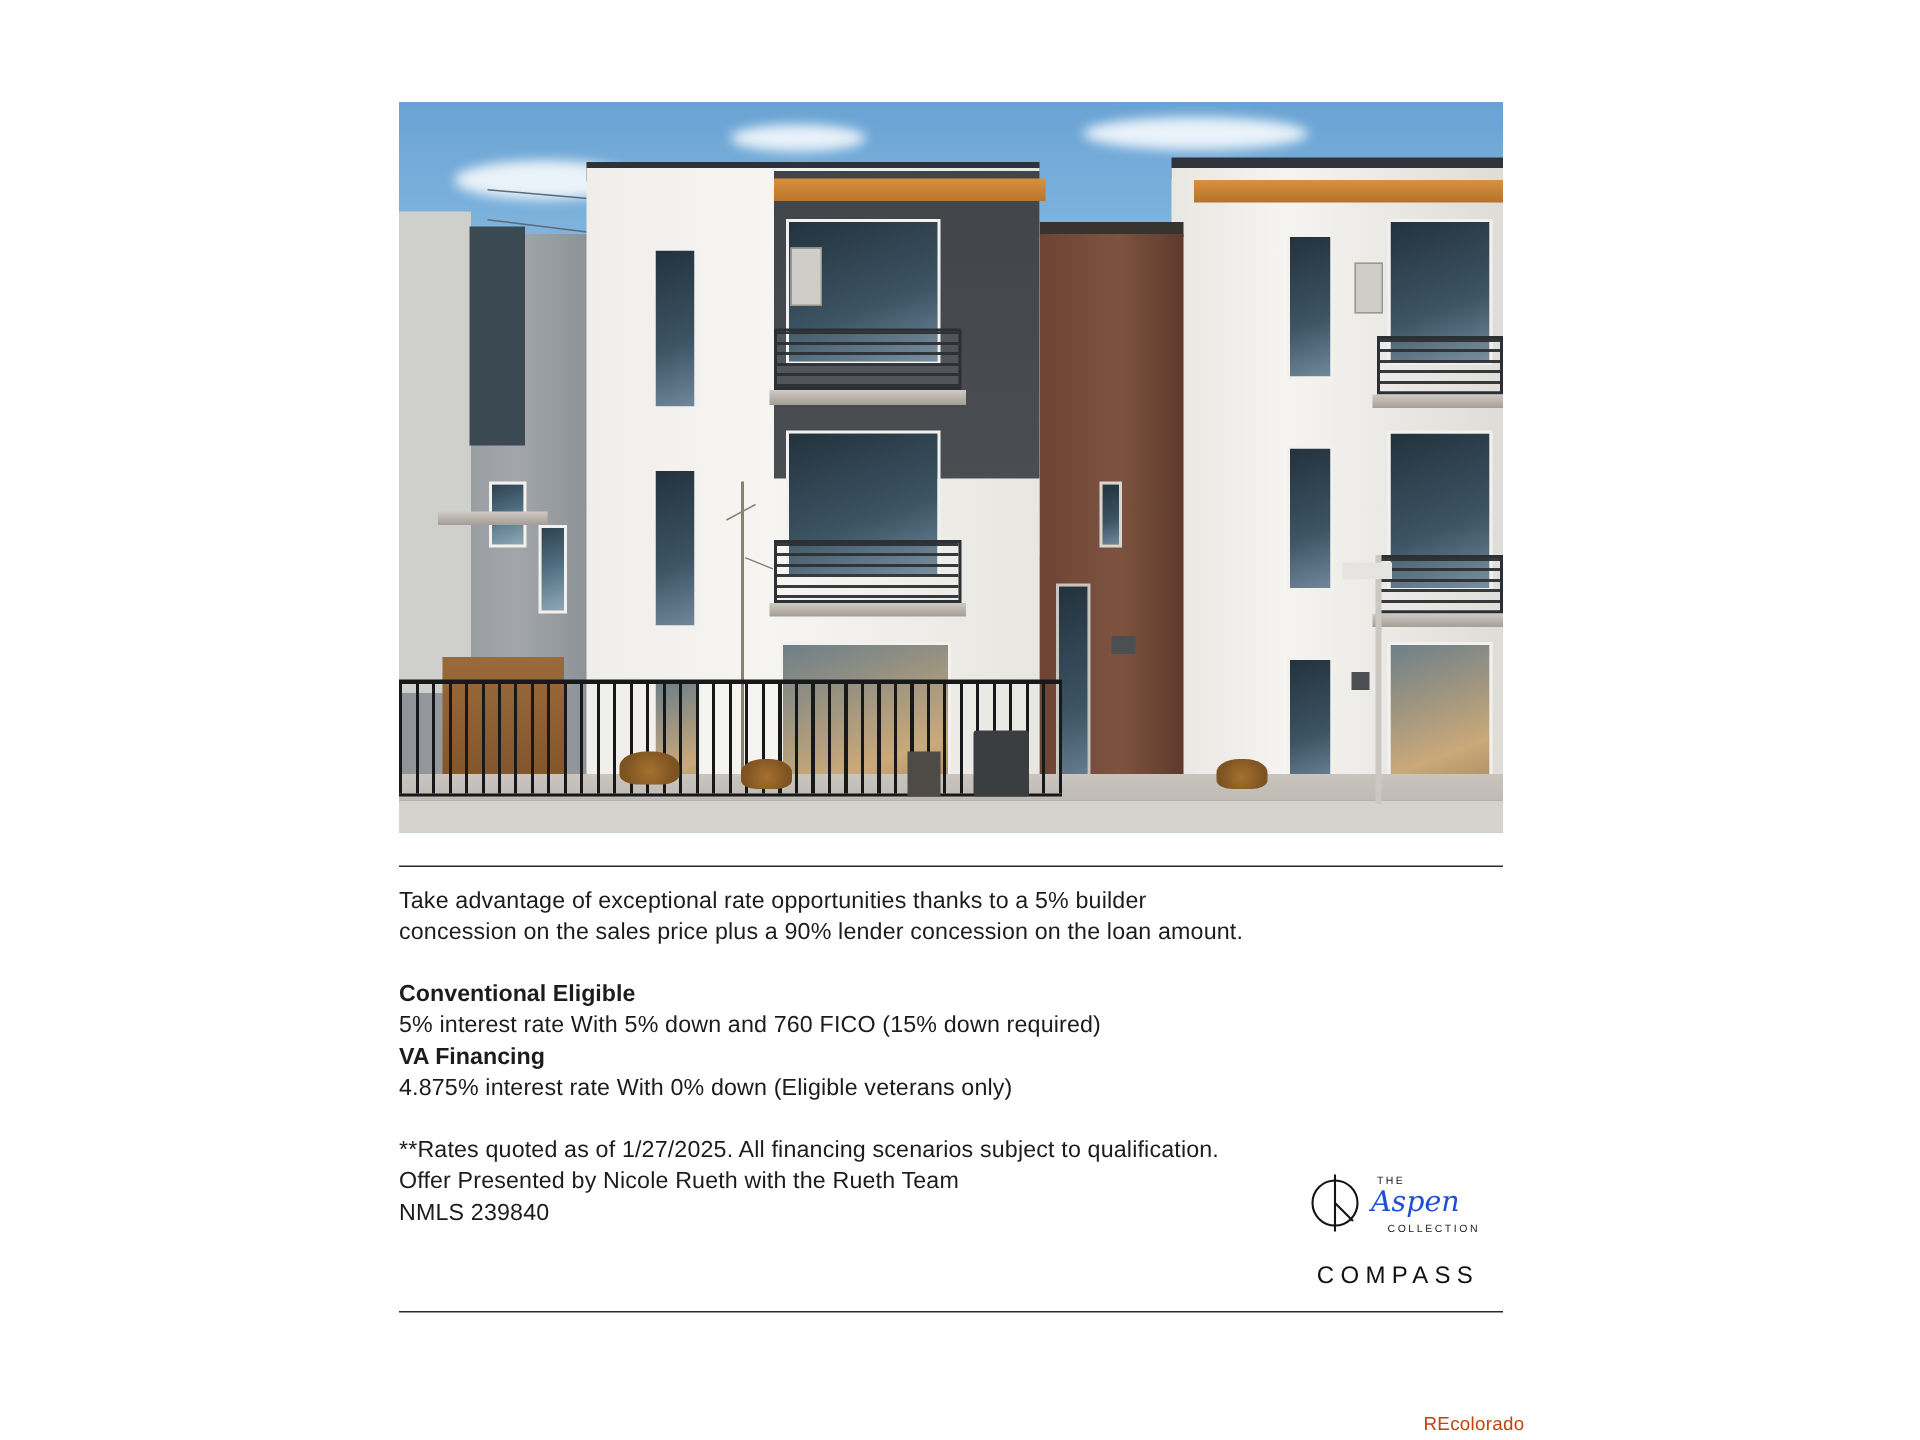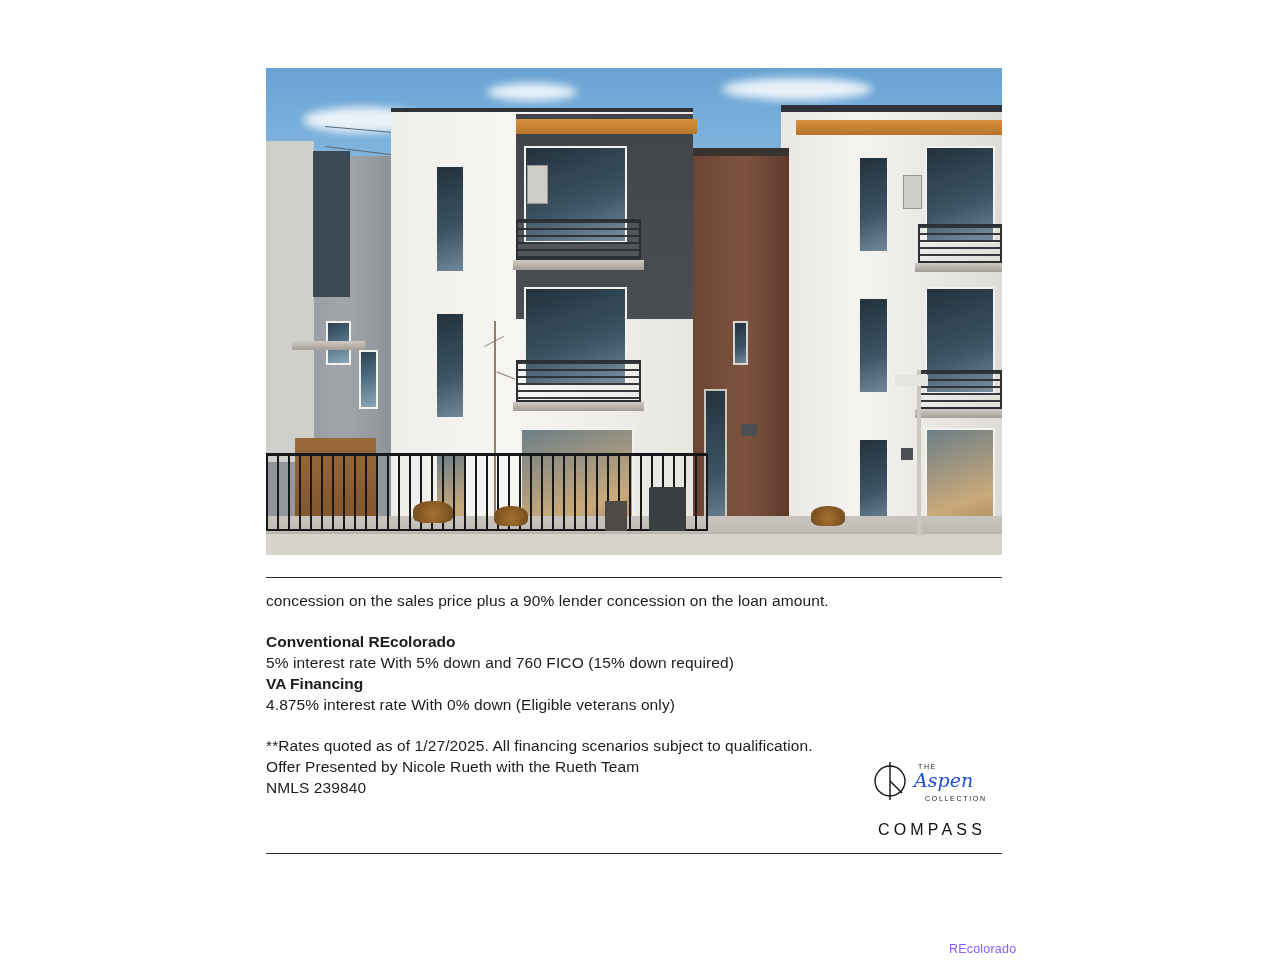--- a/index.html
+++ b/index.html
@@ -230,21 +230,21 @@
     margin-top: 10px;
     height: 1px;
     background: #2a2a2a;
   }
   
   #watermark {
     position: absolute;
     left: 949px;
     top: 942px;
     font-size: 12.5px;
-    color: #8b5cf6;
+    color: #c2410c;
     letter-spacing: 0.2px;
   }
 </style>
 </head>
 <body>
 
 <div id="page">
 
   <div id="sheet">
 
@@ -315,25 +315,26 @@
       <div class="shrub" style="left:74%;top:90%;width:34px;height:20px;"></div>
       <div class="slab" style="left:52%;top:86%;width:5%;height:9%;background:#3b3e41;border-radius:2px;"></div>
       <div class="slab" style="left:46%;top:89%;width:3%;height:6%;background:#4e4a45;"></div>
       <div class="pole" style="left:88.5%;top:62%;width:4px;height:34%;"></div>
       <div class="slab" style="left:85.5%;top:63%;width:4.5%;height:2.2%;background:#e6e4e0;"></div>
     </div>
 
     <div class="rule" style="margin-top:22px;"></div>
 
     <div id="textblock">
+      <div class="body-line">Take advantage of exceptional rate opportunities thanks to a 5% builder</div>
       <div class="body-line">concession on the sales price plus a 90% lender concession on the loan amount.</div>
 
       <div class="gap"></div>
 
-      <div class="section-title">Conventional REcolorado</div>
+      <div class="section-title">Conventional Eligible</div>
       <div class="body-line">5% interest rate With 5% down and 760 FICO (15% down required)</div>
 
 
       <div class="section-title">VA Financing</div>
       <div class="body-line">4.875% interest rate With 0% down (Eligible veterans only)</div>
 
       <div class="gap"></div>
 
       <div id="bottom-area">
         <div id="disclaimer">

